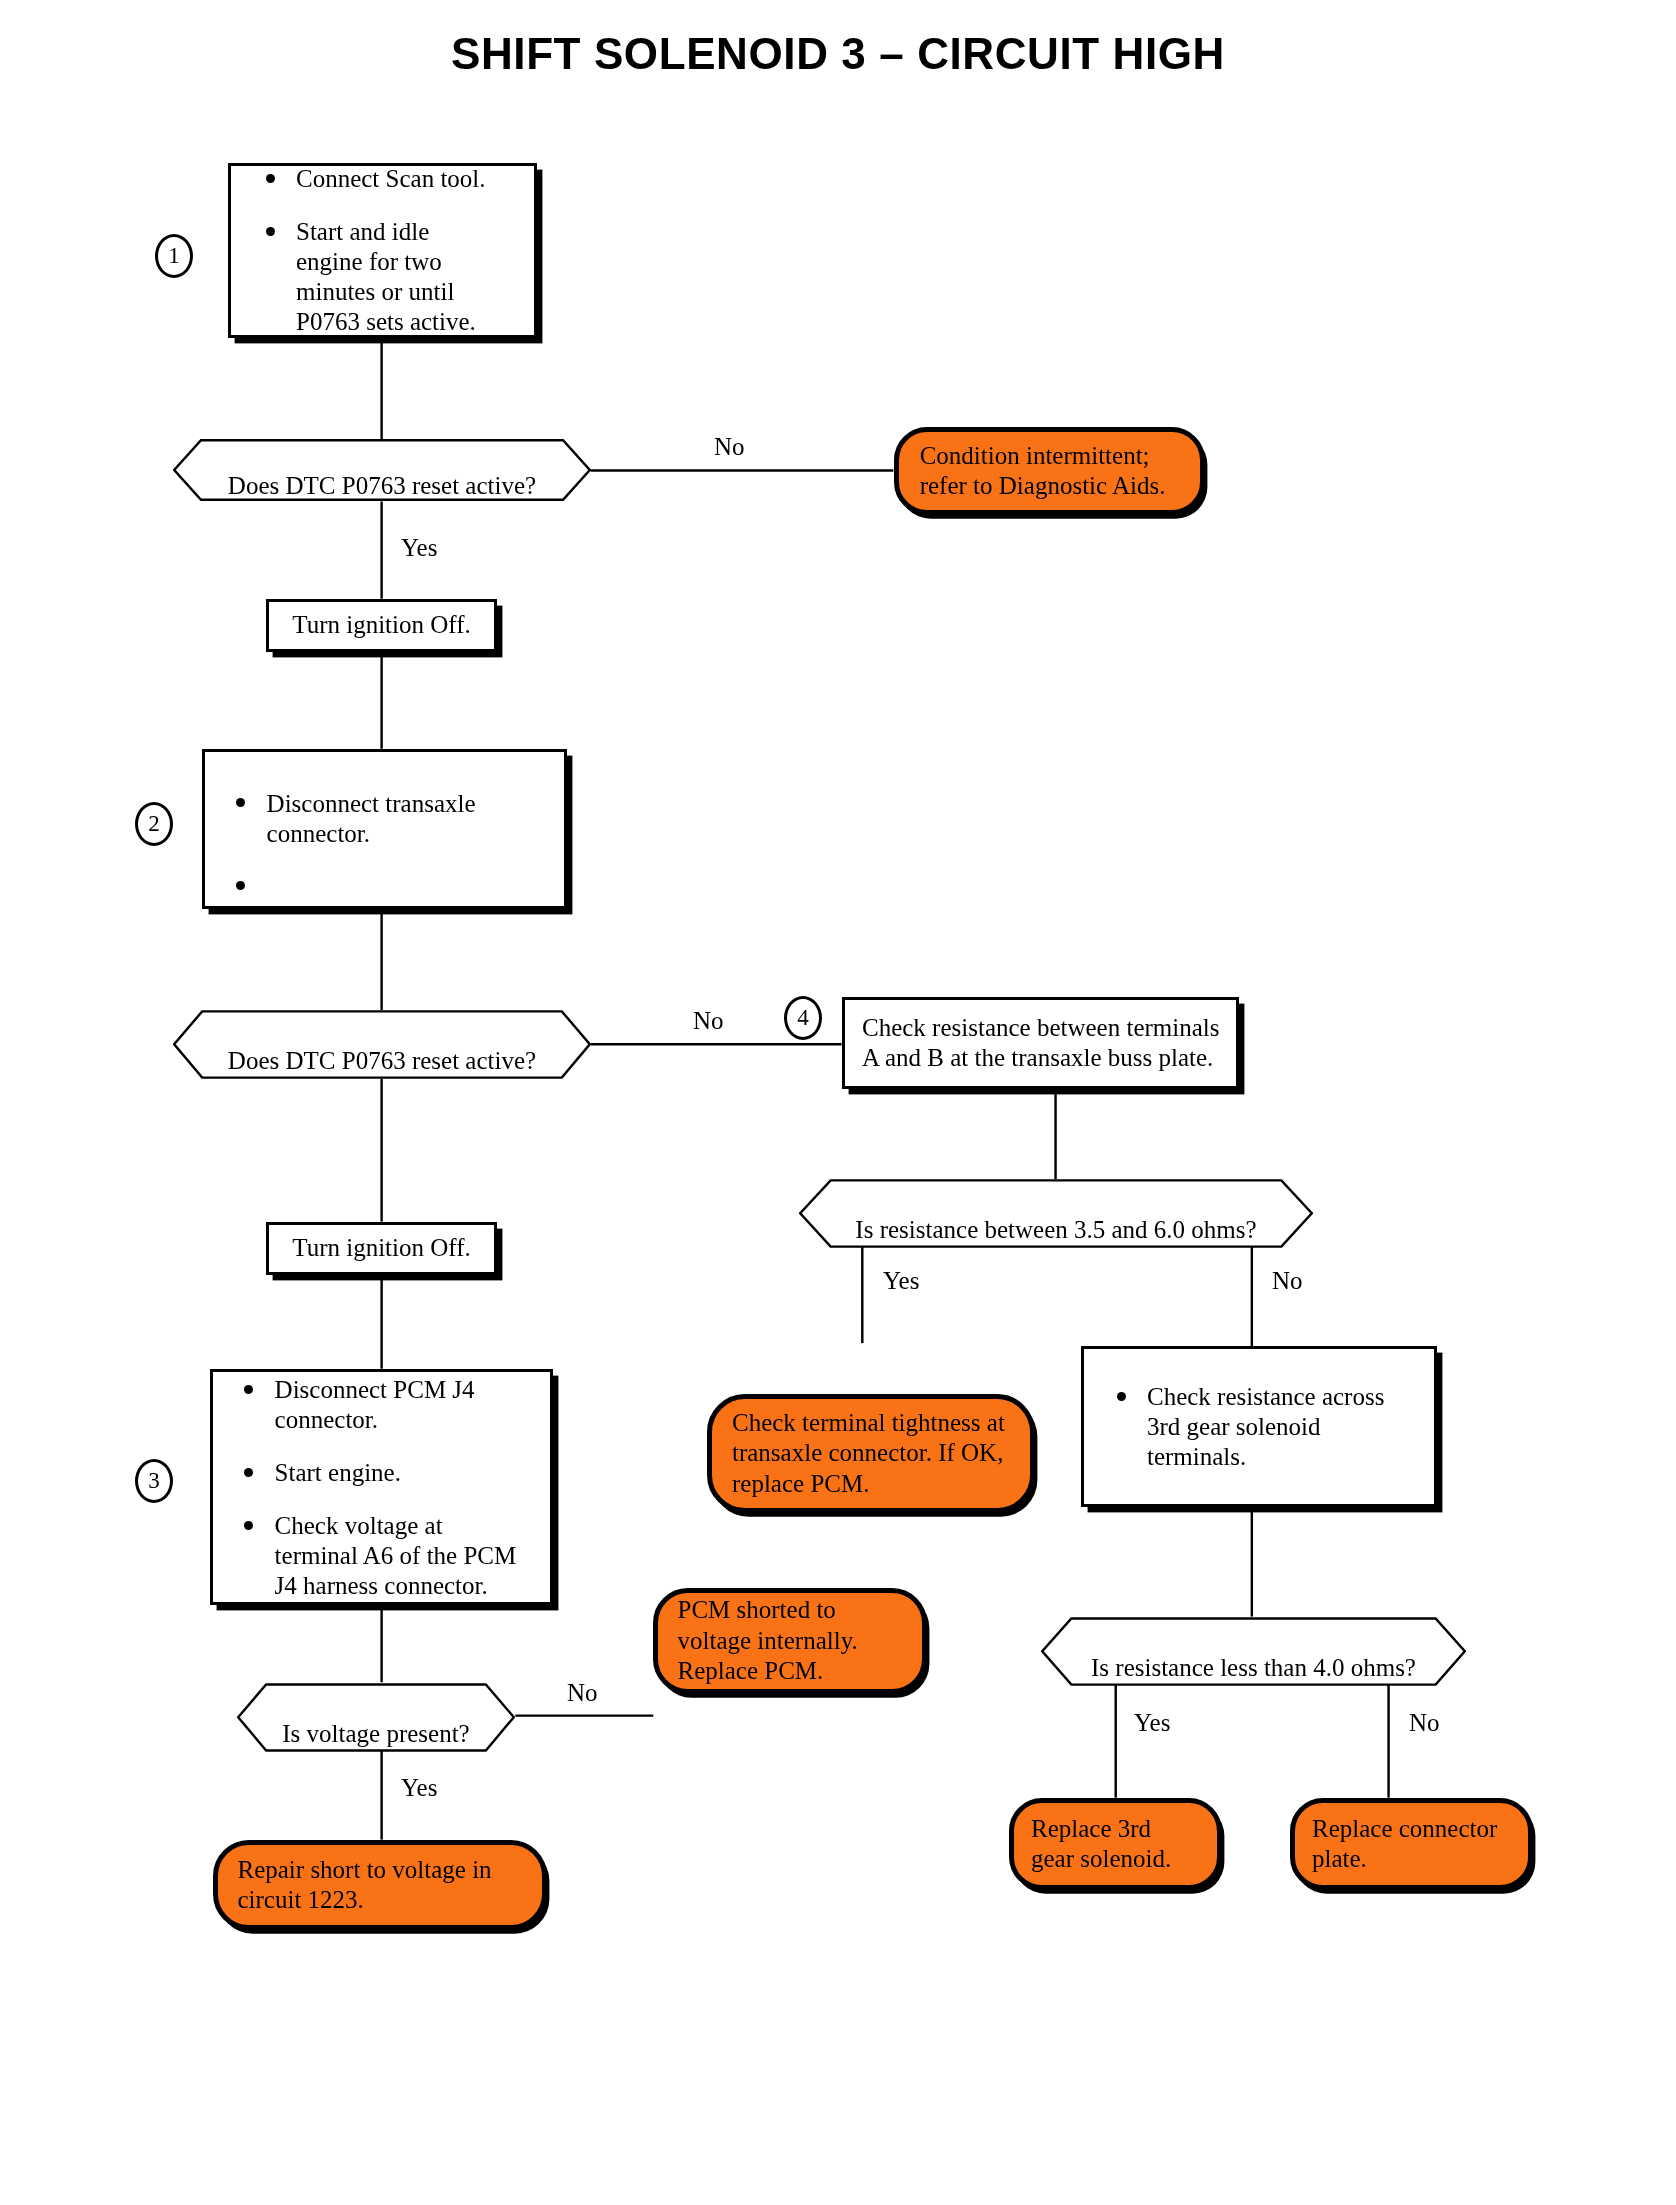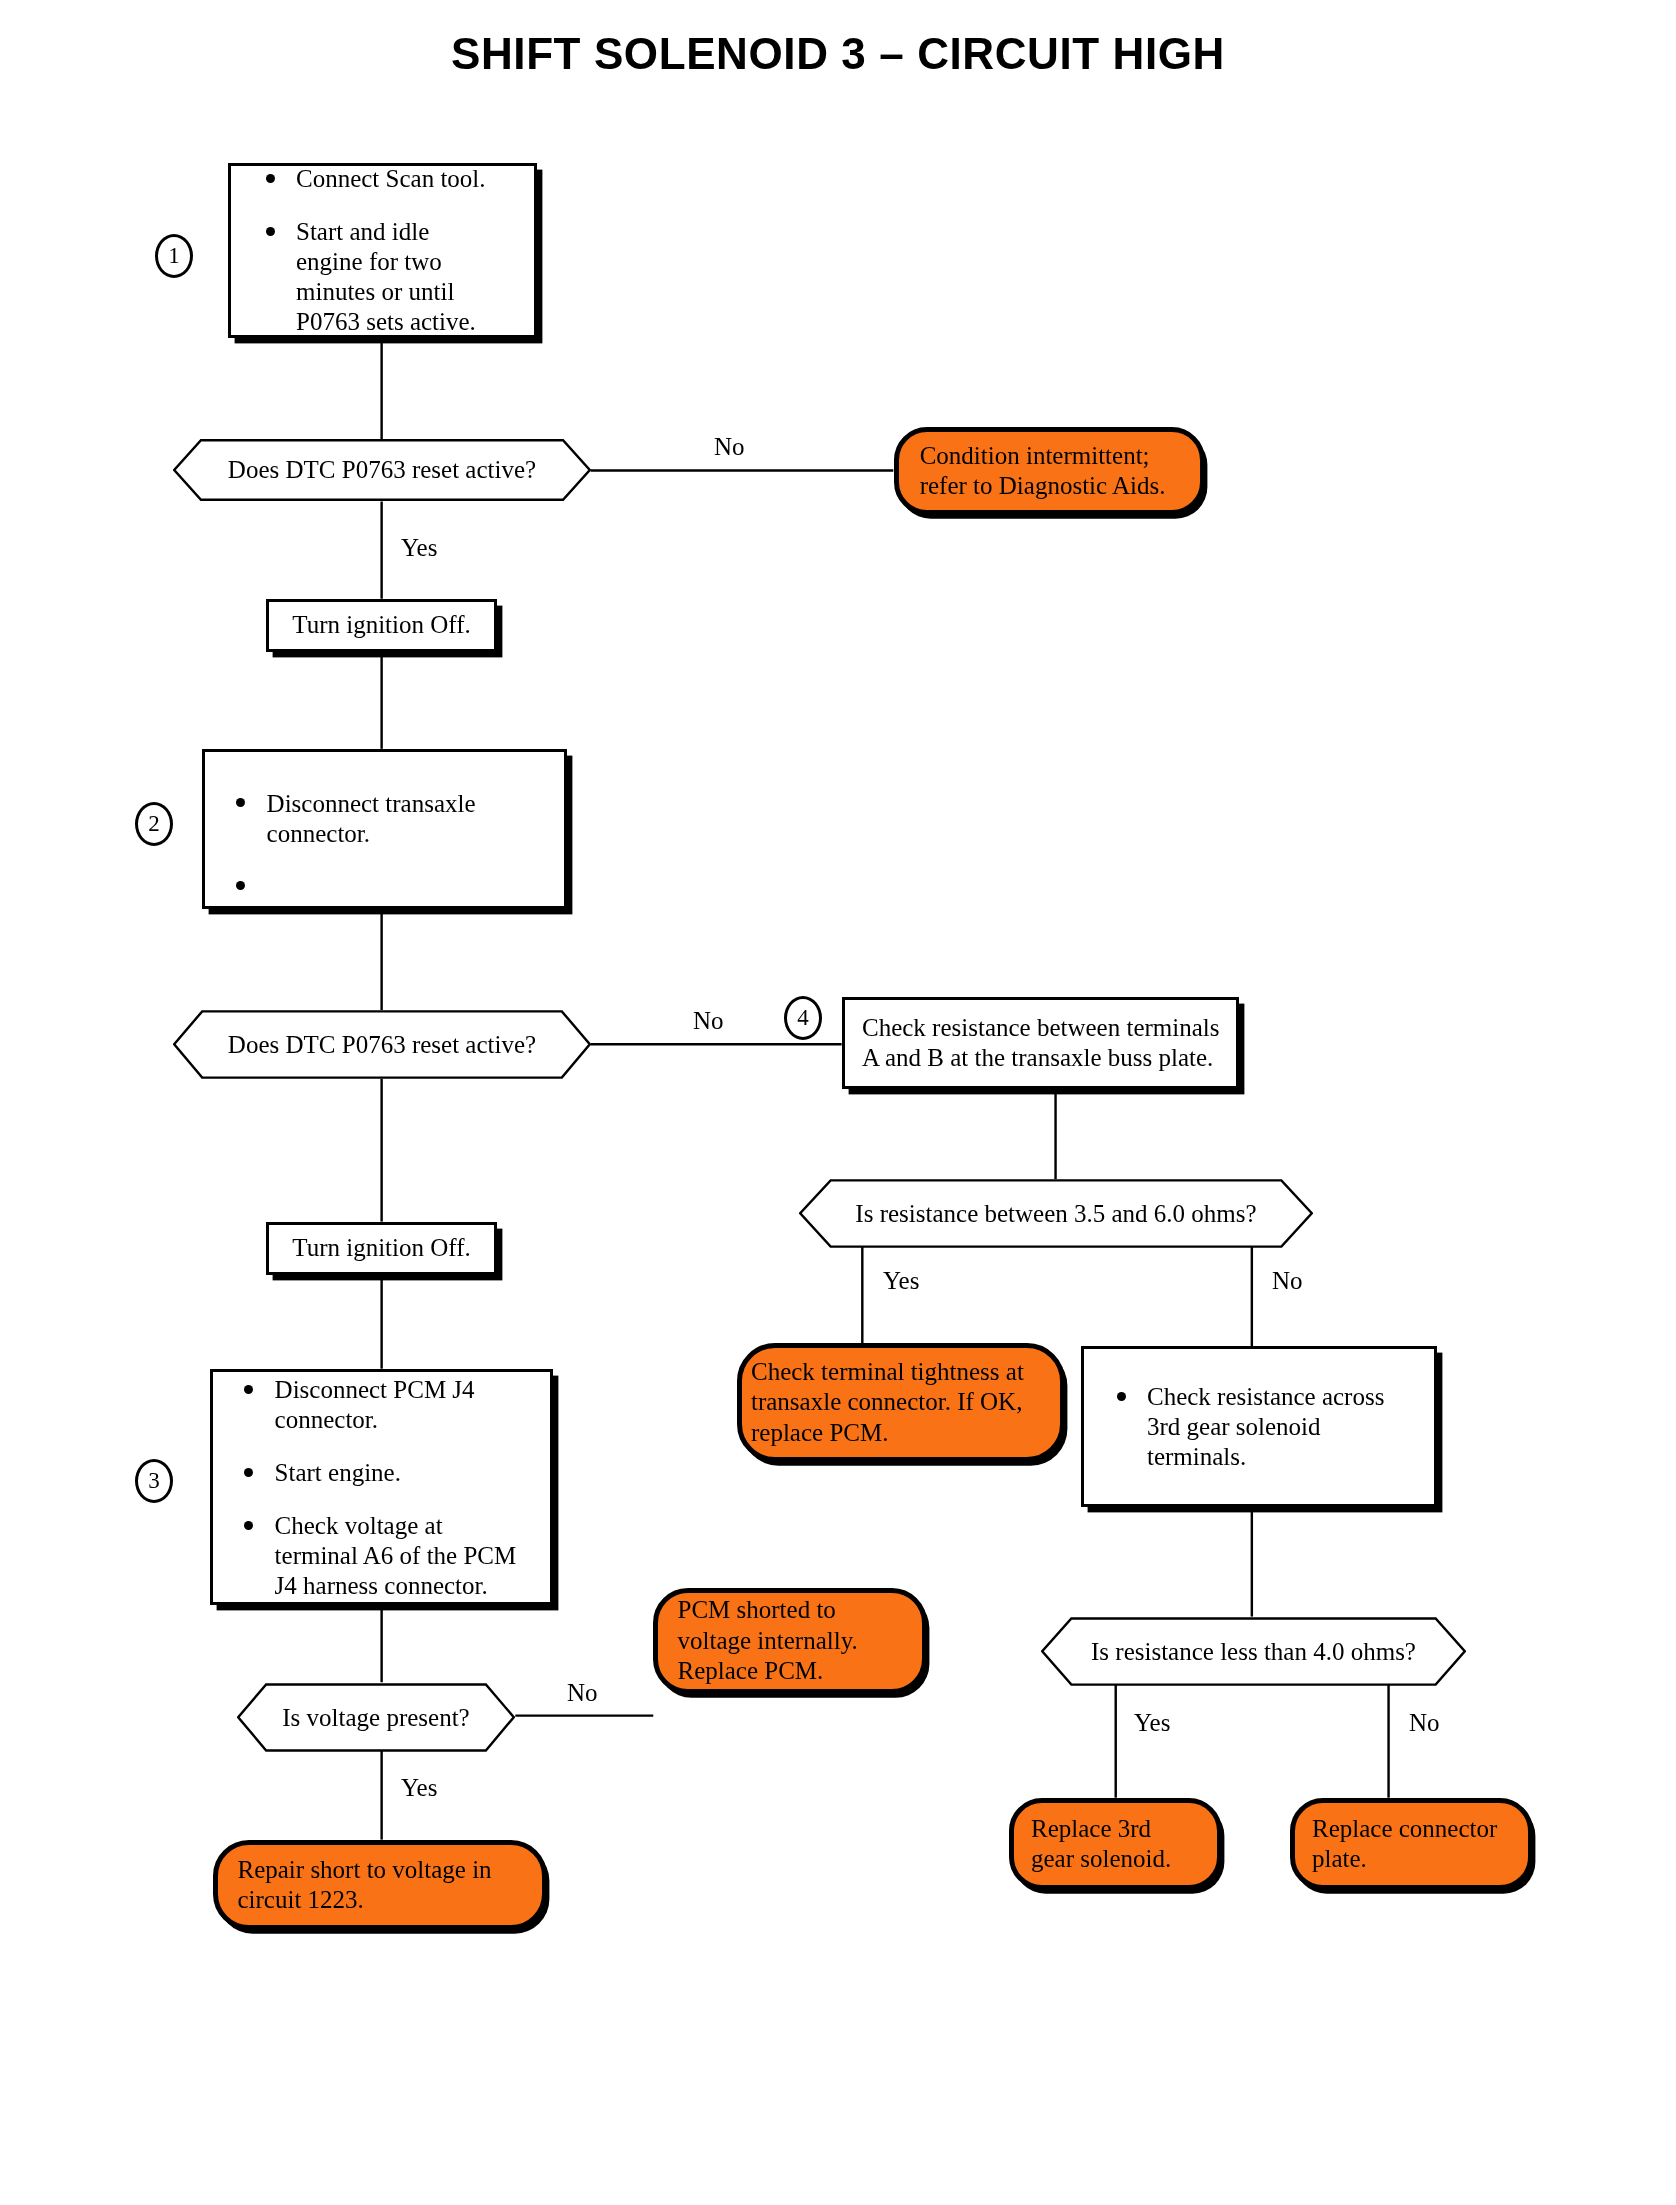--- a/index.html
+++ b/index.html
@@ -76,21 +76,21 @@
     background:#000;
     border-radius:50%;
   }
 
   
   .hex{
     position:absolute;
   }
   .hex .hexlabel{
     position:absolute;
-    left:0; top:0; width:100%; height:100%;
+    left:0; top:16px; width:100%; height:100%;
     display:flex;align-items:center;justify-content:center;
     font-size:25px;color:#000;white-space:nowrap;
   }
 
   
   .stepnum{
     position:absolute;
     box-sizing:border-box;
     width:38px;height:44px;
     border:3.6px solid #000;
@@ -213,21 +213,21 @@
   <div class="hex" style="left:799px; top:1179px; width:514px; height:69px;">
     <svg width="514" height="69" viewBox="0 0 845 113" xmlns="http://www.w3.org/2000/svg">
       <polygon points="52,2 793,2 843,56 793,111 52,111 2,56" fill="#fff" stroke="#000" stroke-width="4"></polygon>
     </svg>
     <div class="hexlabel">Is resistance between 3.5 and 6.0 ohms?</div>
   </div>
 
   <div class="elabel" style="left:883px; top:1267px;">Yes</div>
   <div class="elabel" style="left:1272px; top:1267px;">No</div>
 
-  <div class="term" style="left:707px; top:1343px; width:328px; height:119px; border-radius:38px; padding:0 9px;margin-left:30px;">
+  <div class="term" style="left:707px; top:1394px; width:328px; height:119px; border-radius:38px; padding:0 20px;">
     <div class="txt">
       <span>Check terminal tightness at transaxle connector. If OK, replace PCM.</span>
     </div>
   </div>
 
   <div class="proc" style="left:1081px; top:1346px; width:356px; height:161px; padding:17px 13.4px 16px 16px;">
     <ul class="bul">
       <li><span class="bdot"></span><span>Check resistance across 3rd gear solenoid terminals.</span></li>
     </ul>
   </div>

